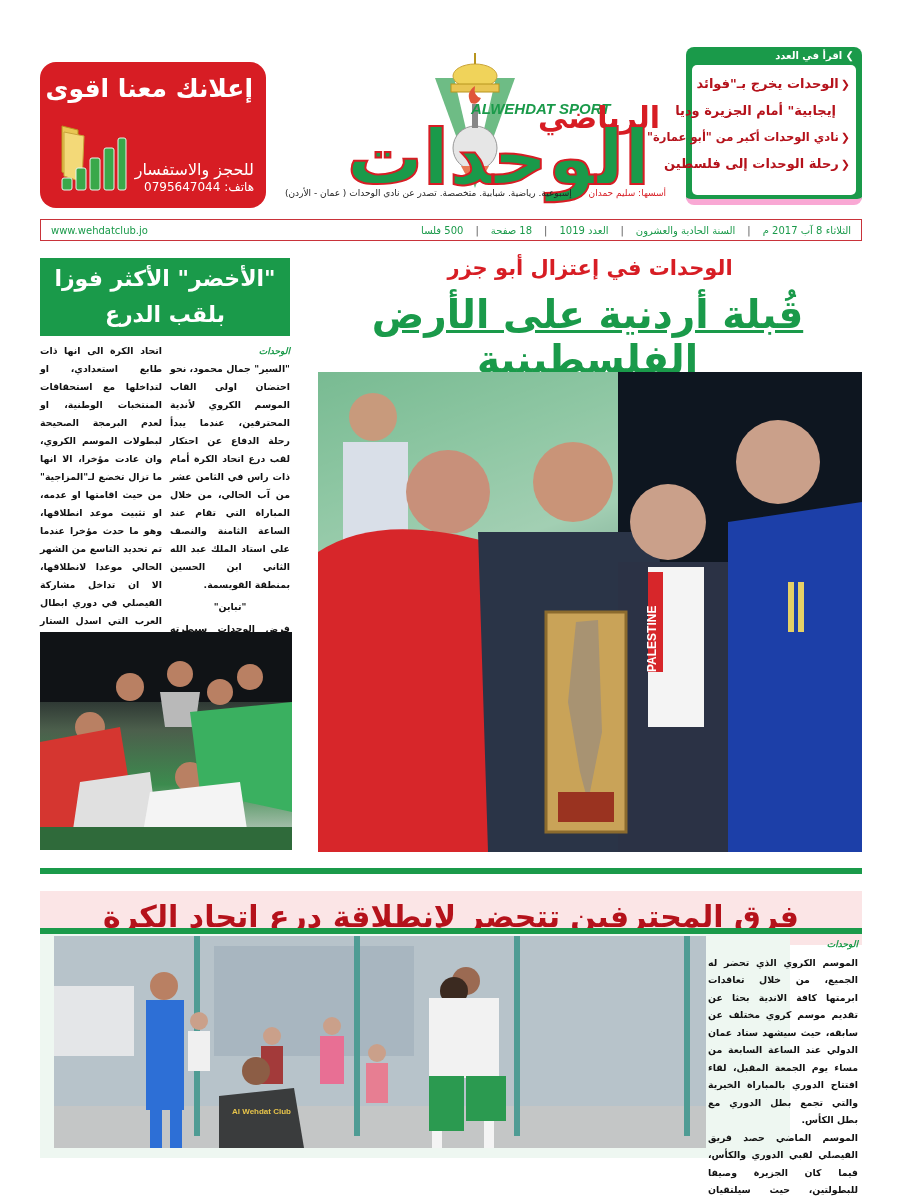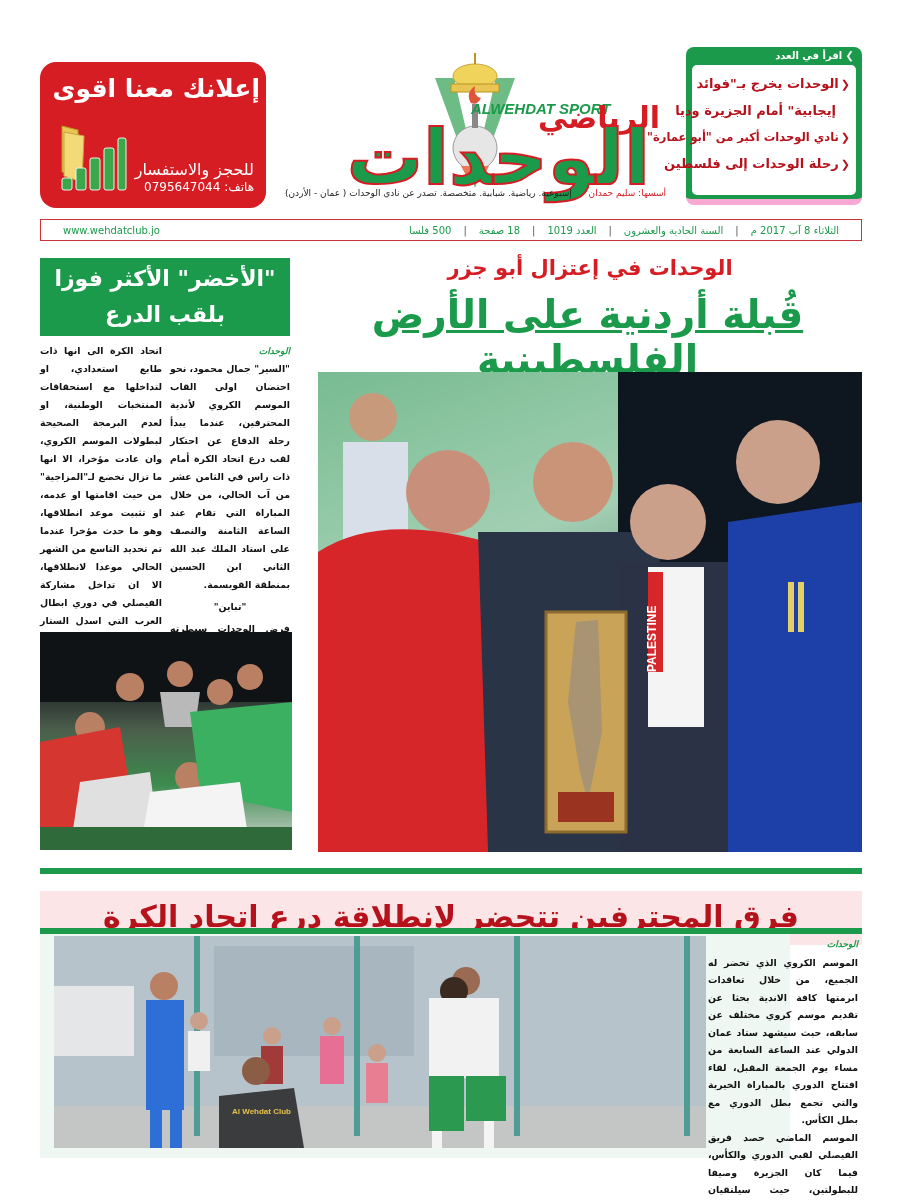--- a/index.html
+++ b/index.html
@@ -4,21 +4,21 @@
 <style>
   * { box-sizing: border-box; margin: 0; padding: 0; }
   html, body { width: 900px; height: 1200px; background: #ffffff; overflow: hidden; }
   body { font-family: "DejaVu Sans", sans-serif; position: relative; }
 
   
   .ad-box {
     position: absolute; left: 40px; top: 62px; width: 226px; height: 146px;
     background: #d71d24; border-radius: 16px; color: #fff; direction: rtl;
   }
-  .ad-title { position: absolute; right: 6px; top: 12px; font-size: 25px; font-weight: bold; font-family: "DejaVu Sans", sans-serif; }
+  .ad-title { position: absolute; right: 13px; top: 12px; font-size: 25px; font-weight: bold; font-family: "DejaVu Sans", sans-serif; }
   .ad-icon { position: absolute; left: 18px; top: 60px; width: 70px; height: 70px; }
   .ad-booking { position: absolute; right: 12px; top: 98px; font-size: 16px; }
   .ad-phone { position: absolute; right: 12px; top: 118px; font-size: 12px; }
 
   .logo-wrap { position: absolute; left: 285px; top: 40px; width: 385px; height: 170px; }
   .logo-emblem { position: absolute; left: 140px; top: 8px; width: 100px; height: 150px; }
   .logo-sport-en { position: absolute; left: 186px; top: 60px; font: italic bold 15px "Liberation Sans", sans-serif; color: #1a9a4a; }
   .logo-sub-ar { position: absolute; right: 10px; top: 60px; font: bold 30px "DejaVu Sans", sans-serif; color: #d71d24; direction: rtl; }
   .logo-main-ar {
     position: absolute; right: 20px; top: 80px; font: bold 76px "DejaVu Sans", sans-serif; color: #1a9a4a;
@@ -38,21 +38,21 @@
     position: absolute; left: 6px; top: 18px; width: 164px; height: 130px;
     background: #fff; border-radius: 5px; direction: rtl; padding: 6px 6px 0 4px;
   }
   .toc-item { color: #b5121b; font-weight: bold; font-size: 13px; line-height: 26px; white-space: nowrap; }
   .toc-item .chev { color: #b5121b; font-size: 11px; margin-left: 2px; }
 
   
   .info-bar {
     position: absolute; left: 40px; top: 219px; width: 822px; height: 22px;
     border: 1.5px solid #c9333a; display: flex; align-items: center; justify-content: space-between;
-    padding: 0 22px; font-size: 10px; color: #1a9a4a;
+    padding: 0 10px; font-size: 10px; color: #1a9a4a;
   }
   .info-left { direction: ltr; }
   .info-right { direction: rtl; display: flex; gap: 12px; align-items: center; }
   .info-sep { color: #555; }
 
   
   .lead-kicker { position: absolute; left: 310px; top: 256px; width: 560px; text-align: center; color: #d71d24; font: bold 21px "DejaVu Sans", sans-serif; direction: rtl; }
   .lead-headline { position: absolute; left: 305px; top: 292px; width: 565px; text-align: center; color: #1a9a4a; font: bold 39px "DejaVu Sans", sans-serif; direction: rtl; letter-spacing: -1px; text-decoration: underline; }
 
   .lead-photo {

